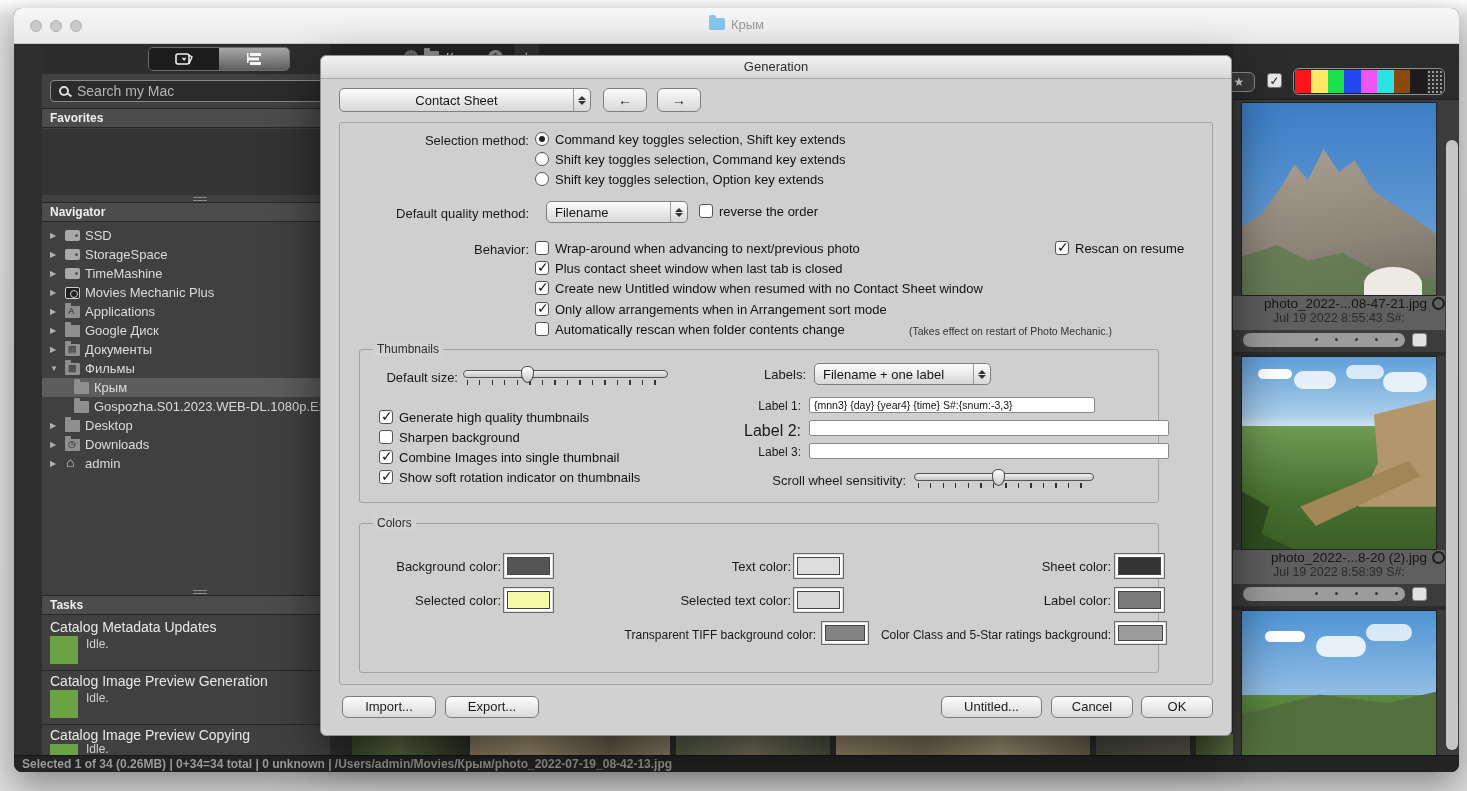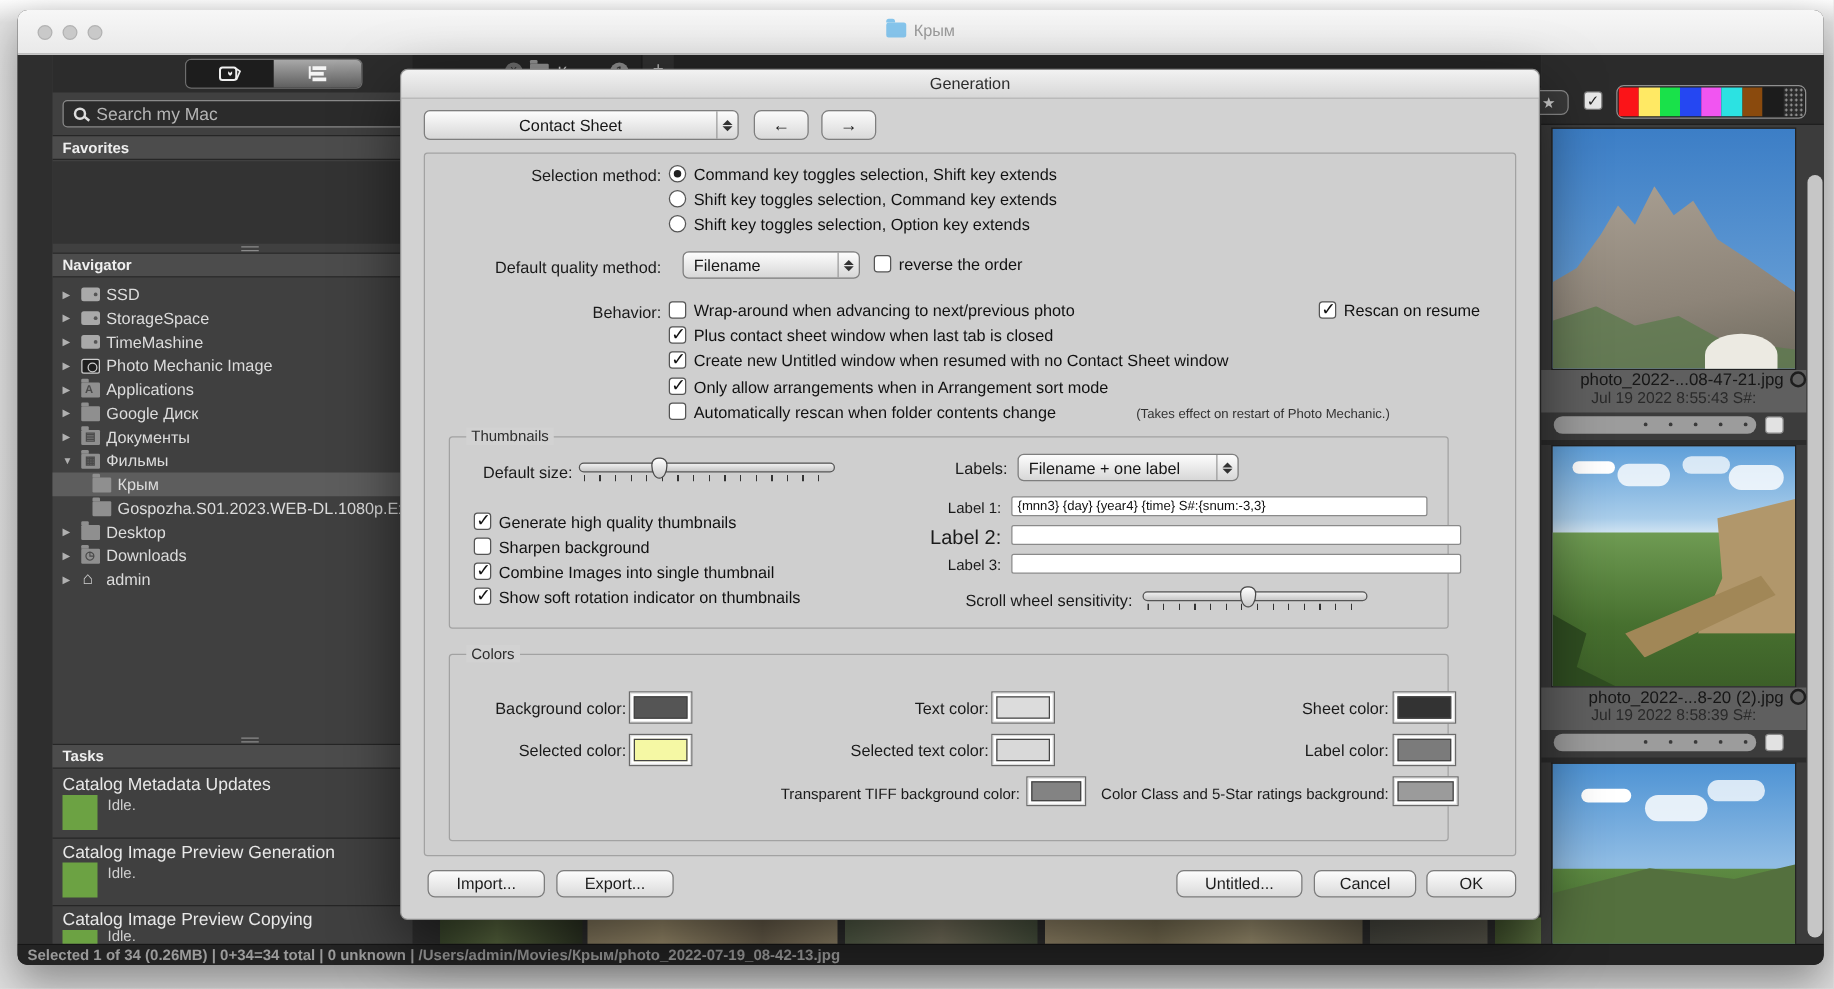--- a/index.html
+++ b/index.html
@@ -203,21 +203,21 @@
           <span>StorageSpace</span>
         </div>
         <div class="navrow" style="top:220px">
           <span class="tri">▶</span>
           <span class="ic drive"></span>
           <span>TimeMashine</span>
         </div>
         <div class="navrow" style="top:239px">
           <span class="tri">▶</span>
           <span class="ic cam"></span>
-          <span>Photo Mechanic Image</span>
+          <span>Movies Mechanic Plus</span>
         </div>
         <div class="navrow" style="top:258px">
           <span class="tri">▶</span>
           <span class="ic folder badge" data-b="A"></span>
           <span>Applications</span>
         </div>
         <div class="navrow" style="top:277px">
           <span class="tri">▶</span>
           <span class="ic folder"></span>
           <span>Google Диск</span>
@@ -452,21 +452,21 @@
     <span class="cbx on" style="left:58px;top:354px"></span>
     <span class="opt-text" style="left:78px;top:354px">Generate high quality thumbnails</span>
     <span class="cbx" style="left:58px;top:374px"></span>
     <span class="opt-text" style="left:78px;top:374px">Sharpen background</span>
     <span class="cbx on" style="left:58px;top:394px"></span>
     <span class="opt-text" style="left:78px;top:394px">Combine Images into single thumbnail</span>
     <span class="cbx on" style="left:58px;top:414px"></span>
     <span class="opt-text" style="left:78px;top:414px">Show soft rotation indicator on thumbnails</span>
 
     <div class="lbl" style="left:410px;top:343px;width:70px;font-size:12px">Label 1:</div>
-    <input class="tfield" style="left: 488px; top: 341px; width: 333px;" value="{mnn3} {day} {year4} {time} S#:{snum:-3,3}">
+    <input class="tfield" style="left: 488px; top: 341px; width: 286px;" value="{mnn3} {day} {year4} {time} S#:{snum:-3,3}">
     <div class="lbl" style="left:410px;top:366px;width:70px;font-size:16px">Label 2:</div>
     <input class="tfield" style="left: 488px; top: 364px; width: 360px;" value="">
     <div class="lbl" style="left:410px;top:389px;width:70px;font-size:12px">Label 3:</div>
     <input class="tfield" style="left: 488px; top: 387px; width: 360px;" value="">
 
     <div class="lbl" style="left:415px;top:417px;width:170px">Scroll wheel sensitivity:</div>
     <div class="slider" style="left:593px;top:413px;width:180px">
       <span class="track"></span>
         <span class="ticks"></span>
         <span class="thumb" style="left:78px"></span>

